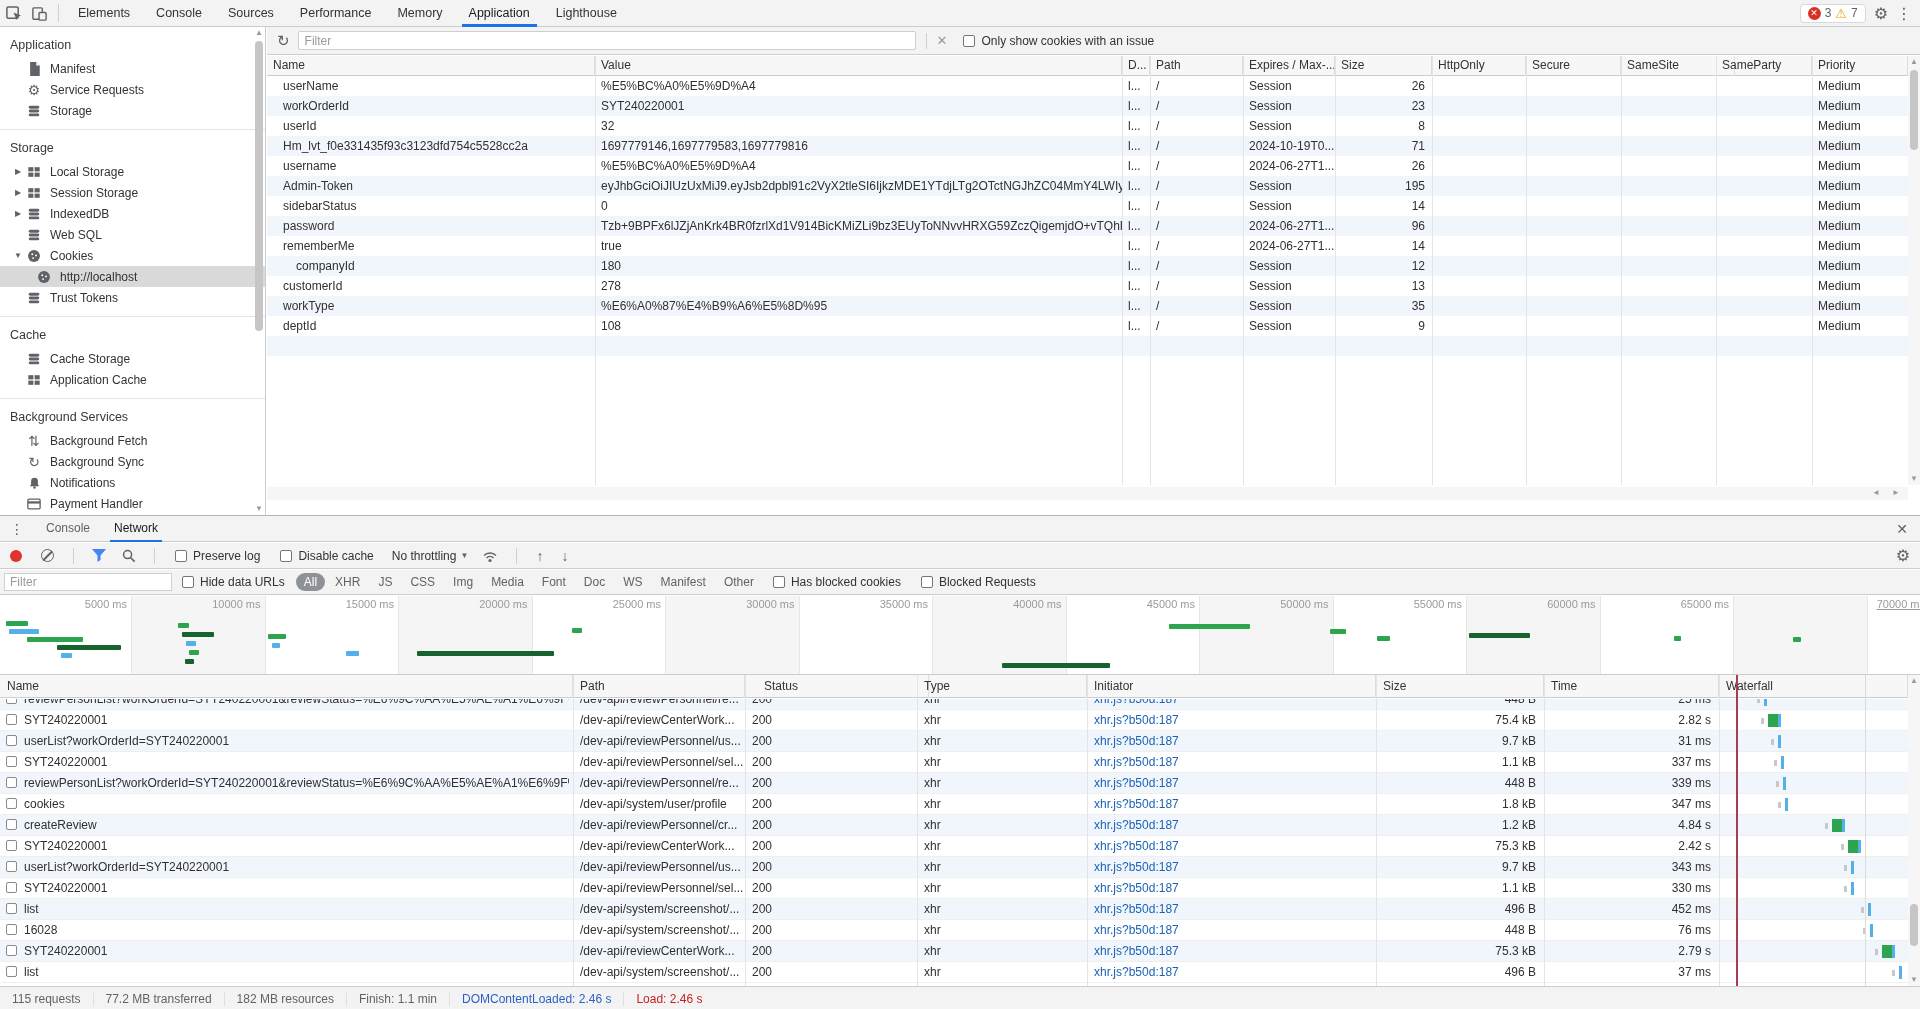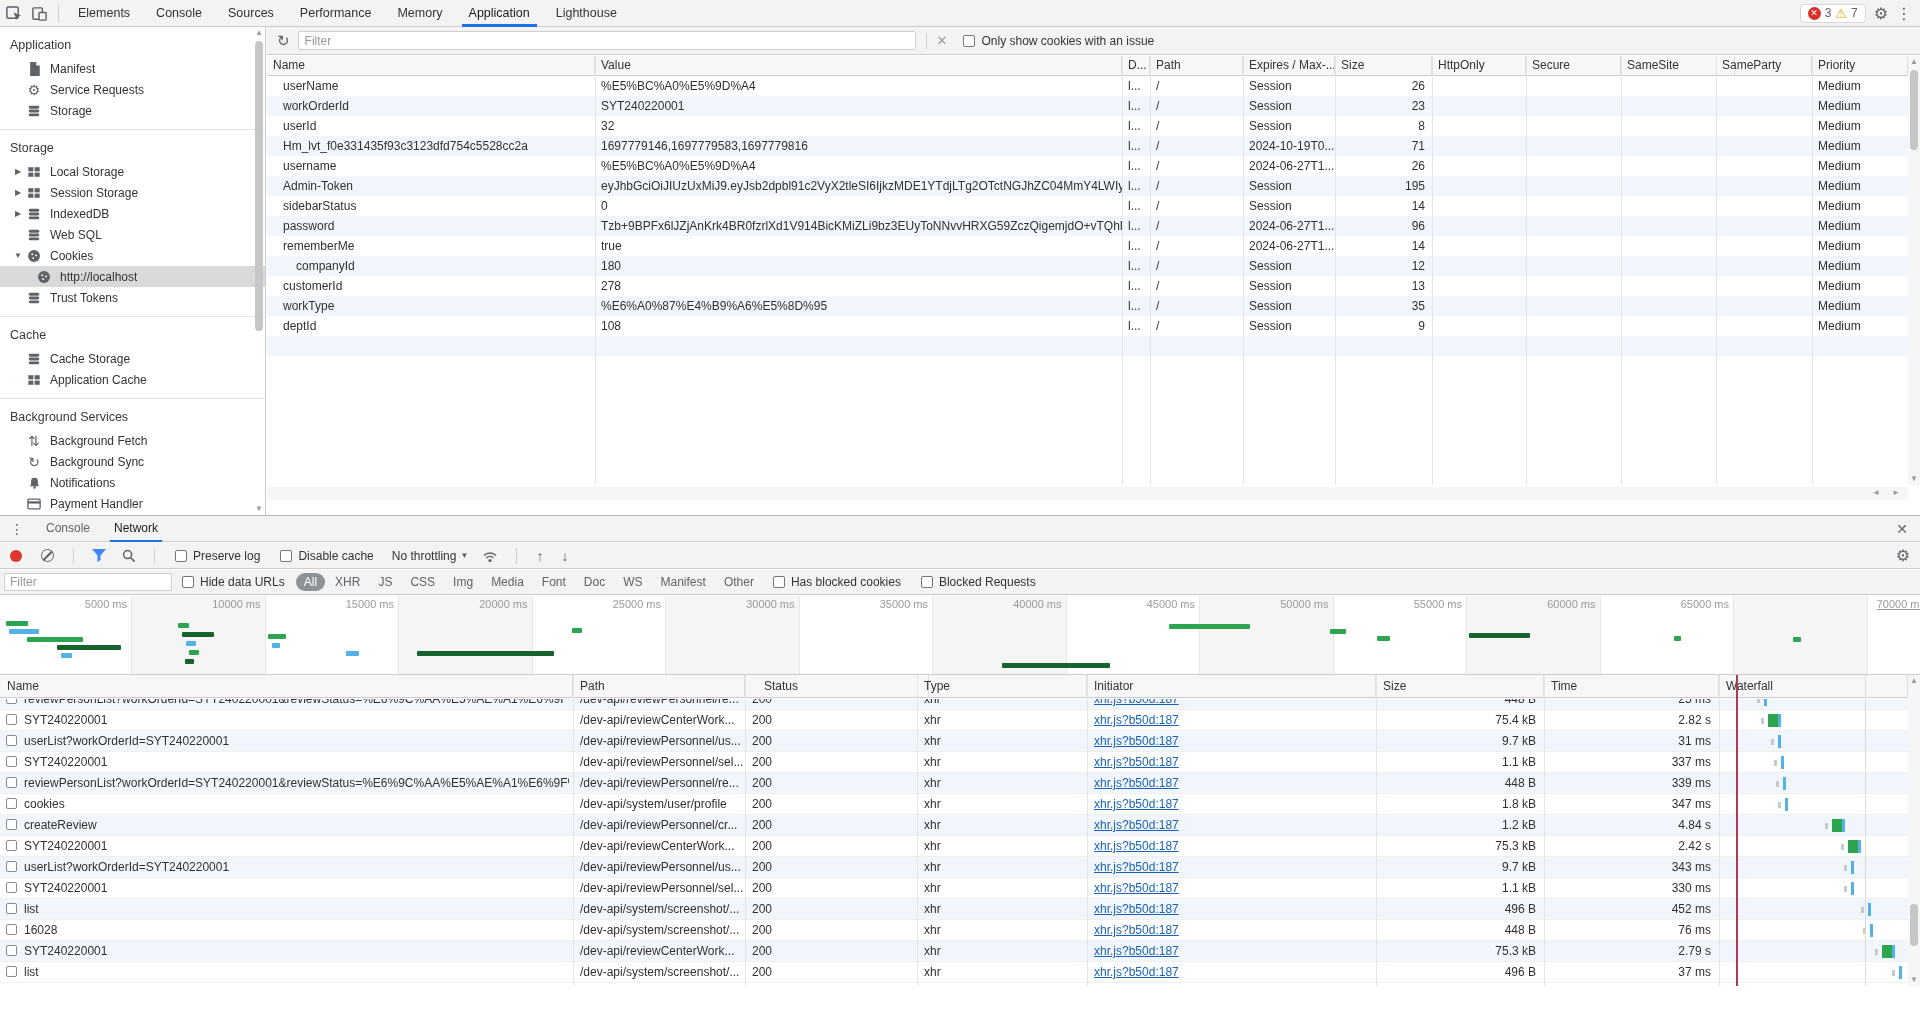--- a/index.html
+++ b/index.html
@@ -99,21 +99,21 @@
 
   #net-table { position:absolute; left:0; top:159px; width:1920px; height:311px; }
   #net-head { position:absolute; left:0; top:0; width:1908px; height:23px; background:#f7f7f7; border-bottom:1px solid #ccc; }
   .nhcell { position:absolute; top:0; height:23px; line-height:22px; padding-left:7px; color:#333;
     border-right:1px solid #ddd; white-space:nowrap; overflow:hidden; cursor:pointer; }
   .nrow { position:absolute; left:0; width:1908px; height:21px; border-bottom:1px solid #efefef; cursor:pointer; overflow:hidden; }
   .nrow.alt { background:#f1f6fc; }
   .ncell { position:absolute; top:0; height:21px; line-height:21px; padding-left:7px; white-space:nowrap;
     overflow:hidden; color:#303030; }
   .ncell.num { text-align:right; padding-right:8px; padding-left:0; }
-  .ncell a { color:#1a62b5; text-decoration:underline; cursor:pointer; }
+  .ncell a { color:#1a62b5; cursor:pointer; }
   .row-cb { position:absolute; left:6px; top:4px; width:11px; height:11px; border:1px solid #8a8a8a;
     border-radius:2px; background:#fff; cursor:pointer; }
   .name-txt { position:absolute; left:24px; top:0; right:4px; height:21px; line-height:21px; overflow:hidden; white-space:nowrap; }
   .wf-green { position:absolute; top:4px; width:10px; height:13px; background:#2da44e; }
   .wf-green::after { content:""; position:absolute; right:-3px; top:0; width:3px; height:13px; background:#53b1e8; }
   .wf-blue { position:absolute; top:4px; width:3px; height:13px; background:#53b1e8; }
   .wf-pre { position:absolute; top:8px; width:3px; height:6px; background:#c8c8c8; }
   .net-col-line { position:absolute; top:0; width:1px; height:311px; background:#e4e4e4; }
   #wf-loadline { position:absolute; width:2px; background:#a63d52; }
   #wf-divline { position:absolute; width:1px; background:#dcdcdc; }
@@ -894,13 +894,21 @@
       <div class="net-col-line" style="left: 1908px;"></div>
       <div id="wf-loadline" style="left: 1736.01px; top: 0px; height: 311px;"></div>
       <div id="wf-divline" style="left: 1864.53px; top: 0px; height: 311px;"></div>
       <div class="sbar" style="left: 1908px; top: 0px; width: 12px; height: 311px;">
         <span class="scroll-arrow" style="top:0;left:1px;">▲</span>
         <div class="sbar-thumb" style="left:2px;bottom:40px;width:8px;height:42px;"></div>
         <span class="scroll-arrow" style="bottom:0;left:1px;">▼</span>
       </div>
     </div>
 
+  <div id="net-summary">
+    <span class="sum-item">115 requests</span>
+    <span class="sum-item">77.2 MB transferred</span>
+    <span class="sum-item">182 MB resources</span>
+    <span class="sum-item">Finish: 1.1 min</span>
+    <span class="sum-item sum-dcl">DOMContentLoaded: 2.46 s</span>
+    <span class="sum-item sum-load" style="border-right:none;">Load: 2.46 s</span>
+  </div>
 </div>
 
 </body></html>

